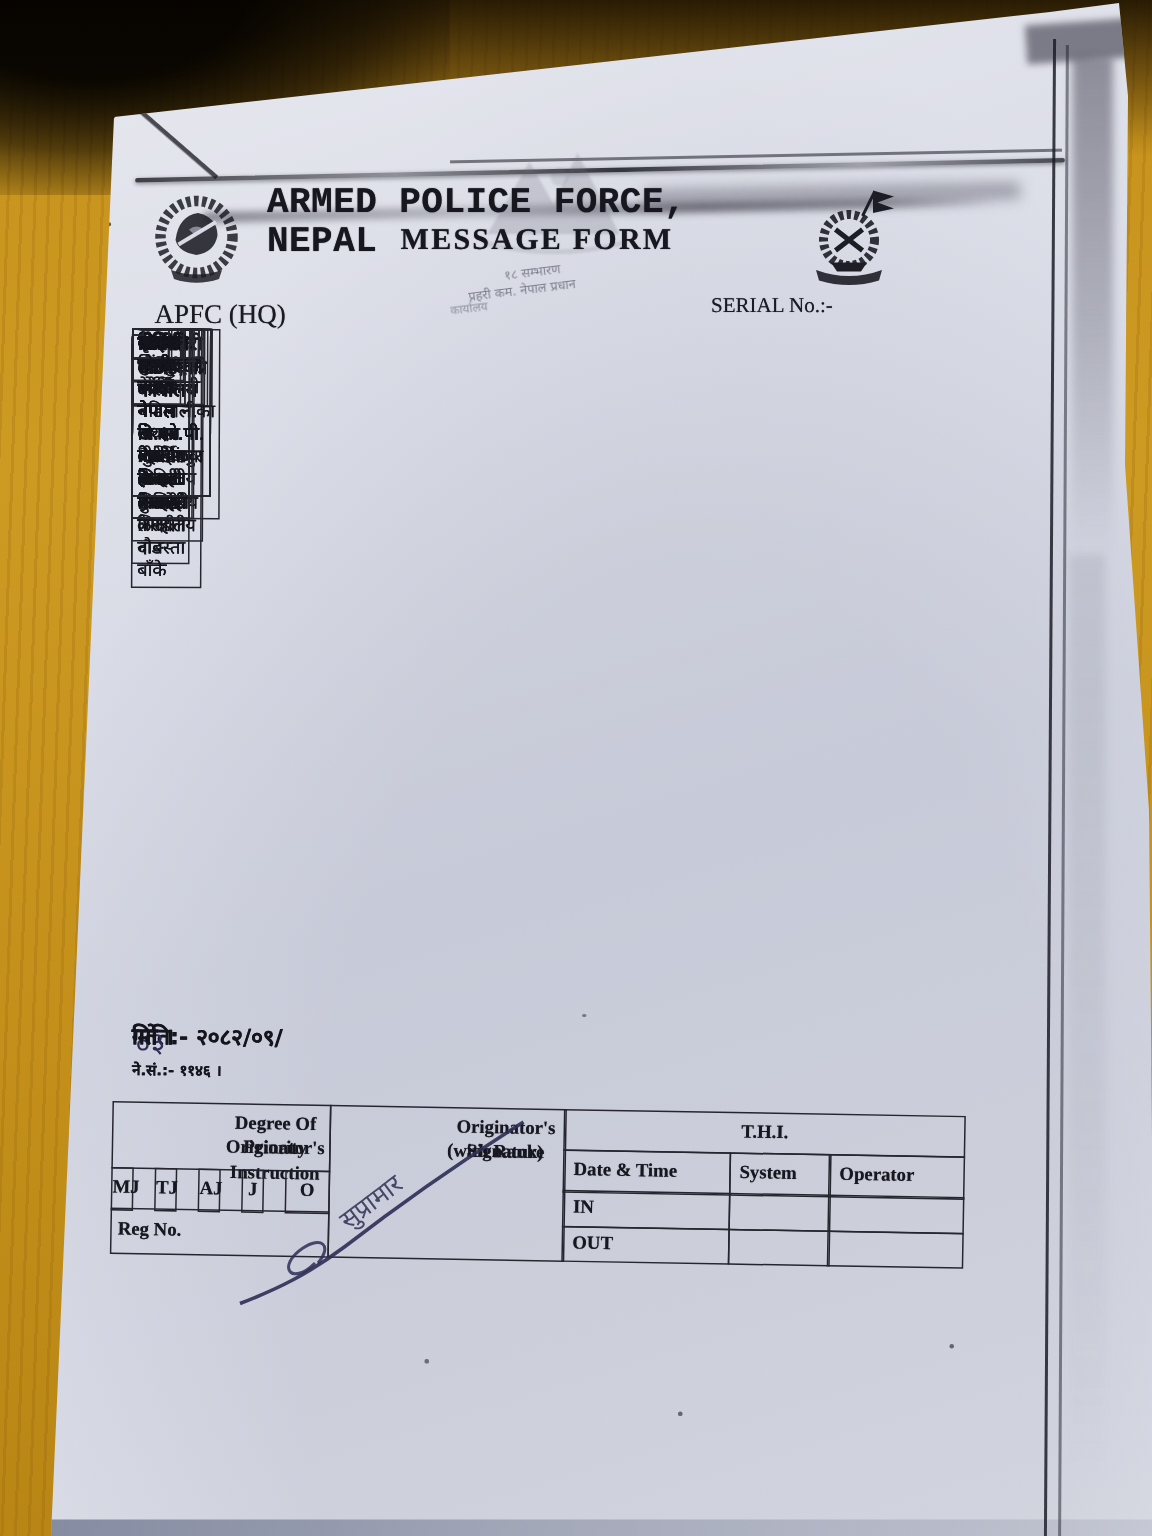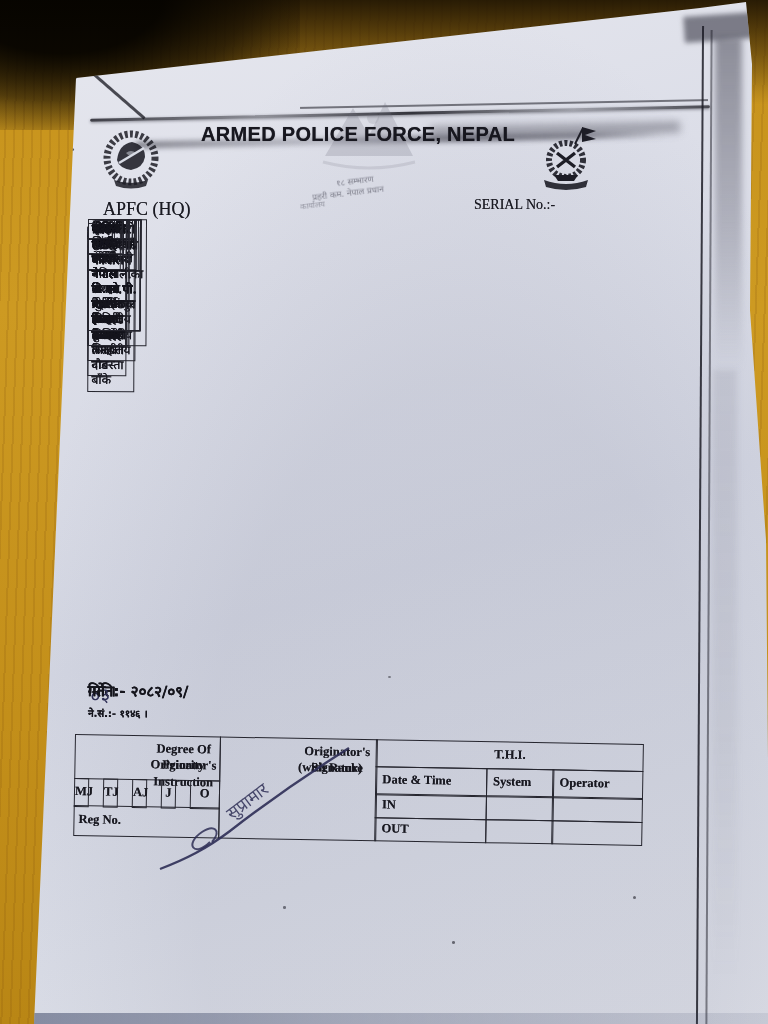--- a/index.html
+++ b/index.html
@@ -80,22 +80,22 @@
   .sp2{left:283px;top:906px;width:2.5px;height:2.5px;opacity:.55;}
   .sp3{left:452px;top:941px;width:3px;height:2.5px;opacity:.6;}
   .sp4{left:633px;top:896px;width:3px;height:3px;opacity:.6;}
   .sp5{left:388px;top:676px;width:3px;height:2px;opacity:.5;}
   .bottom-band{
     left:0;top:1013px;width:768px;height:11px;
     background:linear-gradient(90deg,rgba(58,68,100,.55),rgba(58,68,100,.3) 45%,rgba(58,68,100,.1));
   }
   
   .title1{
-    left:178px;top:123px;width:360px;text-align:center;
-    font-family:Liberation Sans, sans-serif;font-weight:bold;font-size:20px;line-height:1.1;
+    left:178px;top:123px;width:360px;text-align:left;
+    font-family:Liberation Mono, monospace;font-weight:bold;font-size:24px;line-height:1.1;
     color:#17171f;letter-spacing:.3px;text-shadow:0 0 .7px rgba(23,23,31,.8);
   }
   .title2{
     left:178px;top:149px;width:360px;text-align:center;
     font-family:"Liberation Serif","DejaVu Serif",serif;font-weight:bold;font-size:20px;
     color:#17171f;letter-spacing:1.5px;text-shadow:0 0 .7px rgba(23,23,31,.8);
   }
   .apfc{left:103px;top:199px;font-family:"Liberation Serif",serif;font-size:18px;color:#1a1a22;text-shadow:0 0 .5px rgba(23,23,31,.7);}
   .serial{left:474px;top:197px;font-family:"Liberation Serif",serif;font-size:14px;color:#1a1a22;text-shadow:0 0 .5px rgba(23,23,31,.7);}
   .stamp-crest{left:303px;top:90px;width:132px;height:98px;opacity:.55;filter:blur(.6px);}
@@ -183,20 +183,21 @@
   <svg class="emblem-right" viewBox="0 0 76 70">
     <path d="M47 20 L55 4" stroke="#1d1d26" stroke-width="2"></path>
     <path d="M54 3 L68 7 L57 11 L68 15 L54 18 Z" fill="#1d1d26"></path>
     <circle cx="38" cy="36" r="17" fill="none" stroke="#1d1d26" stroke-width="6" stroke-dasharray="3 2.2" opacity=".9"></circle>
     <path d="M29 43 L47 29 M29 29 L47 43" stroke="#1d1d26" stroke-width="3.4"></path>
     <path d="M26 51 L50 51 L46 57 L30 57 Z" fill="#1d1d26"></path>
     <path d="M16 56 Q38 64 60 56 L58 63 Q38 69 18 63 Z" fill="#1d1d26" opacity=".9"></path>
   </svg>
 
   <div class="title1">ARMED POLICE FORCE, NEPAL</div>
+  <div class="title2">MESSAGE FORM</div>
   <div class="apfc">APFC (HQ)</div>
   <div class="serial">SERIAL No.:-</div>
 
   <table class="main-table">
     <colgroup>
       <col style="width:33px">
         <col style="width:54px">
         <col style="width:57px">
         <col style="width:64px">
       <col style="width:89px">

